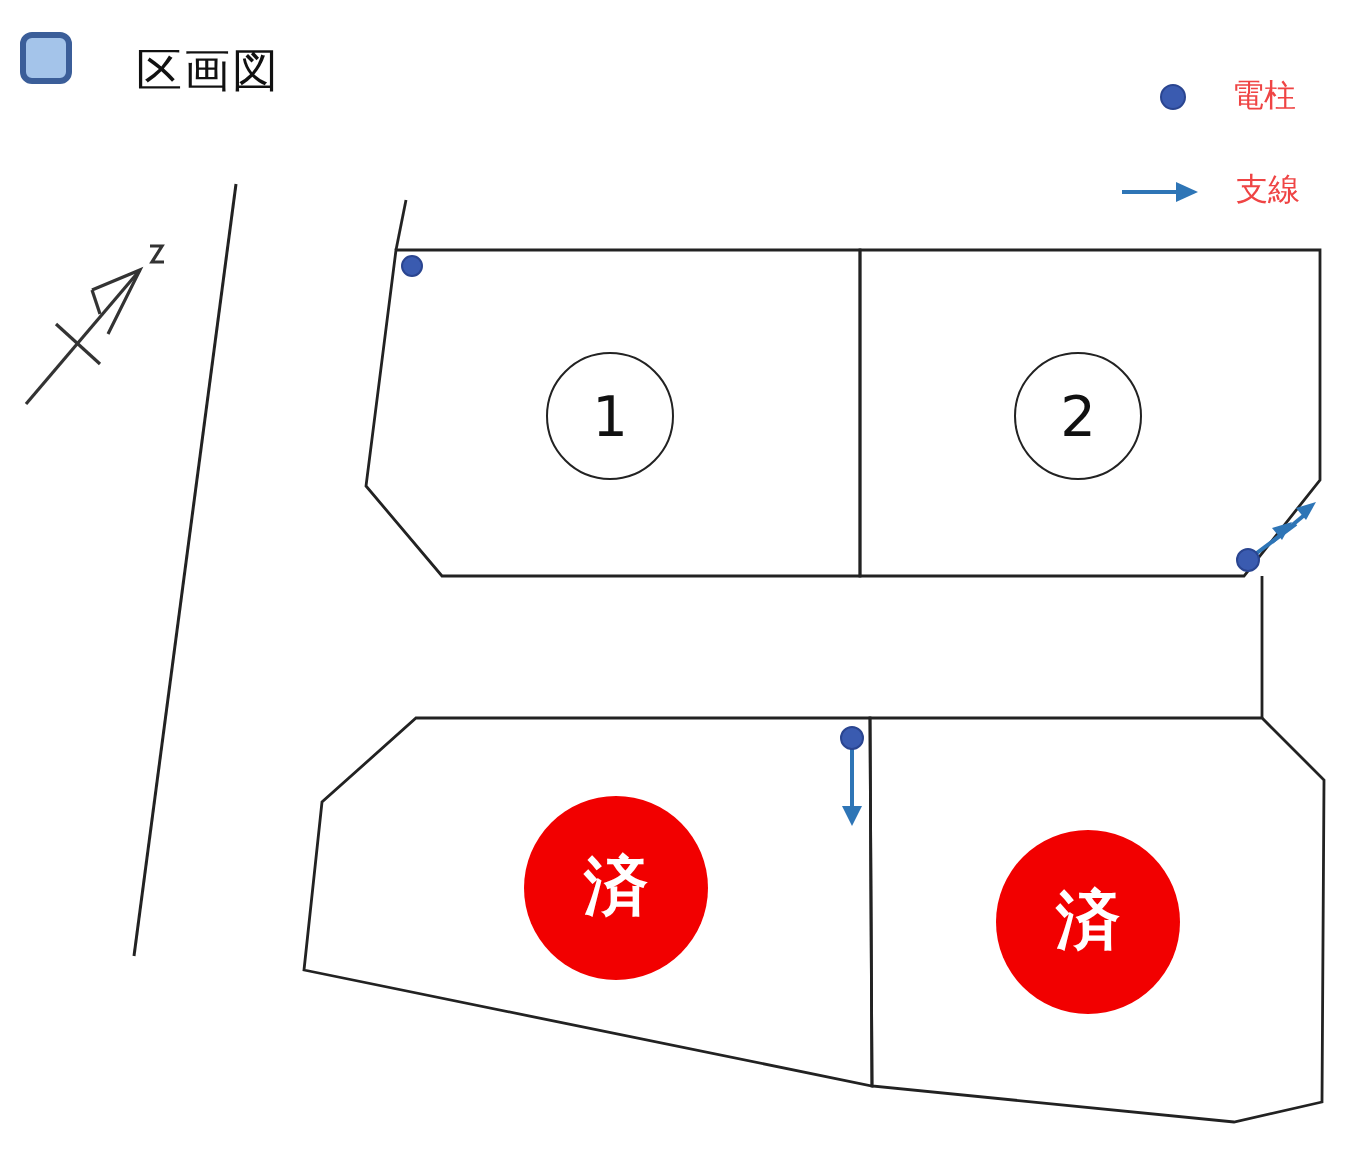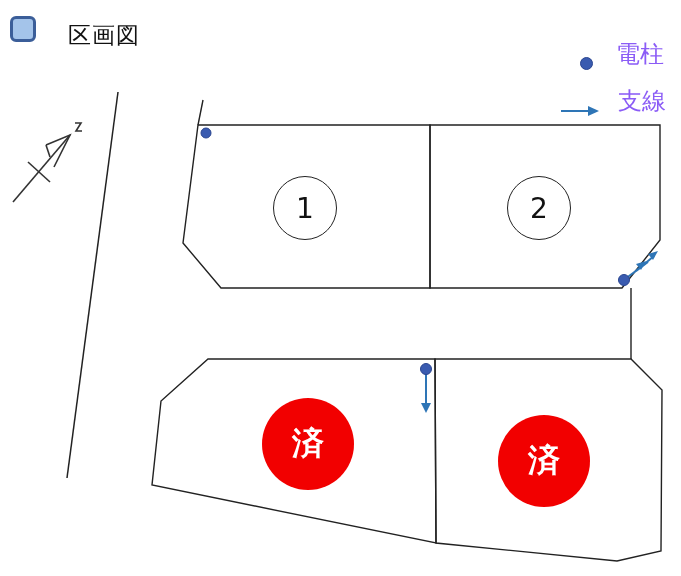--- a/index.html
+++ b/index.html
@@ -1,21 +1,21 @@
 <!DOCTYPE html>
 <html><head>
 <meta charset="utf-8">
 <style>
   html, body { margin: 0; padding: 0; background: #ffffff; }
   body { width: 681px; height: 576px; position: relative; overflow: hidden;
          font-family: "DejaVu Sans", "Liberation Sans", sans-serif; }
   .legend-swatch { position: absolute; left: 10px; top: 16px; width: 26px; height: 26px;
                    background: #a4c4ea; border: 3px solid #3b5e99; border-radius: 6px; box-sizing: border-box; }
   .title { position: absolute; left: 68px; top: 20px; font-size: 23px; color: #111; letter-spacing: 1px; font-family: Liberation Mono, monospace; }
-  .legend-row { position: absolute; display: flex; align-items: flex-end; font-size: 24px; color: #8b5cf6; }
+  .legend-row { position: absolute; display: flex; align-items: center; font-size: 16px; color: #ef4444; }
   .legend-row.pole { left: 577px; top: 38px; }
   .legend-row.guy { left: 560px; top: 85px; font-family: Liberation Mono, monospace; }
   .pole-dot { width: 11px; height: 11px; border-radius: 50%; background: #3a5bb0; border: 1px solid #2a4590; margin-right: 23px; margin-left: 3px; }
   .guy-arrow { width: 40px; height: 12px; margin-right: 18px; }
   svg.map { position: absolute; left: 0; top: 0; }
   .lot-num { position: absolute; width: 64px; height: 64px; border: 1.5px solid #222; border-radius: 50%;
              box-sizing: border-box; display: flex; align-items: center; justify-content: center;
              font-size: 28px; color: #111; background: #fff; }
   .sold { position: absolute; width: 92px; height: 92px; border-radius: 50%; background: #f20000;
           color: #fff; display: flex; align-items: center; justify-content: center;

